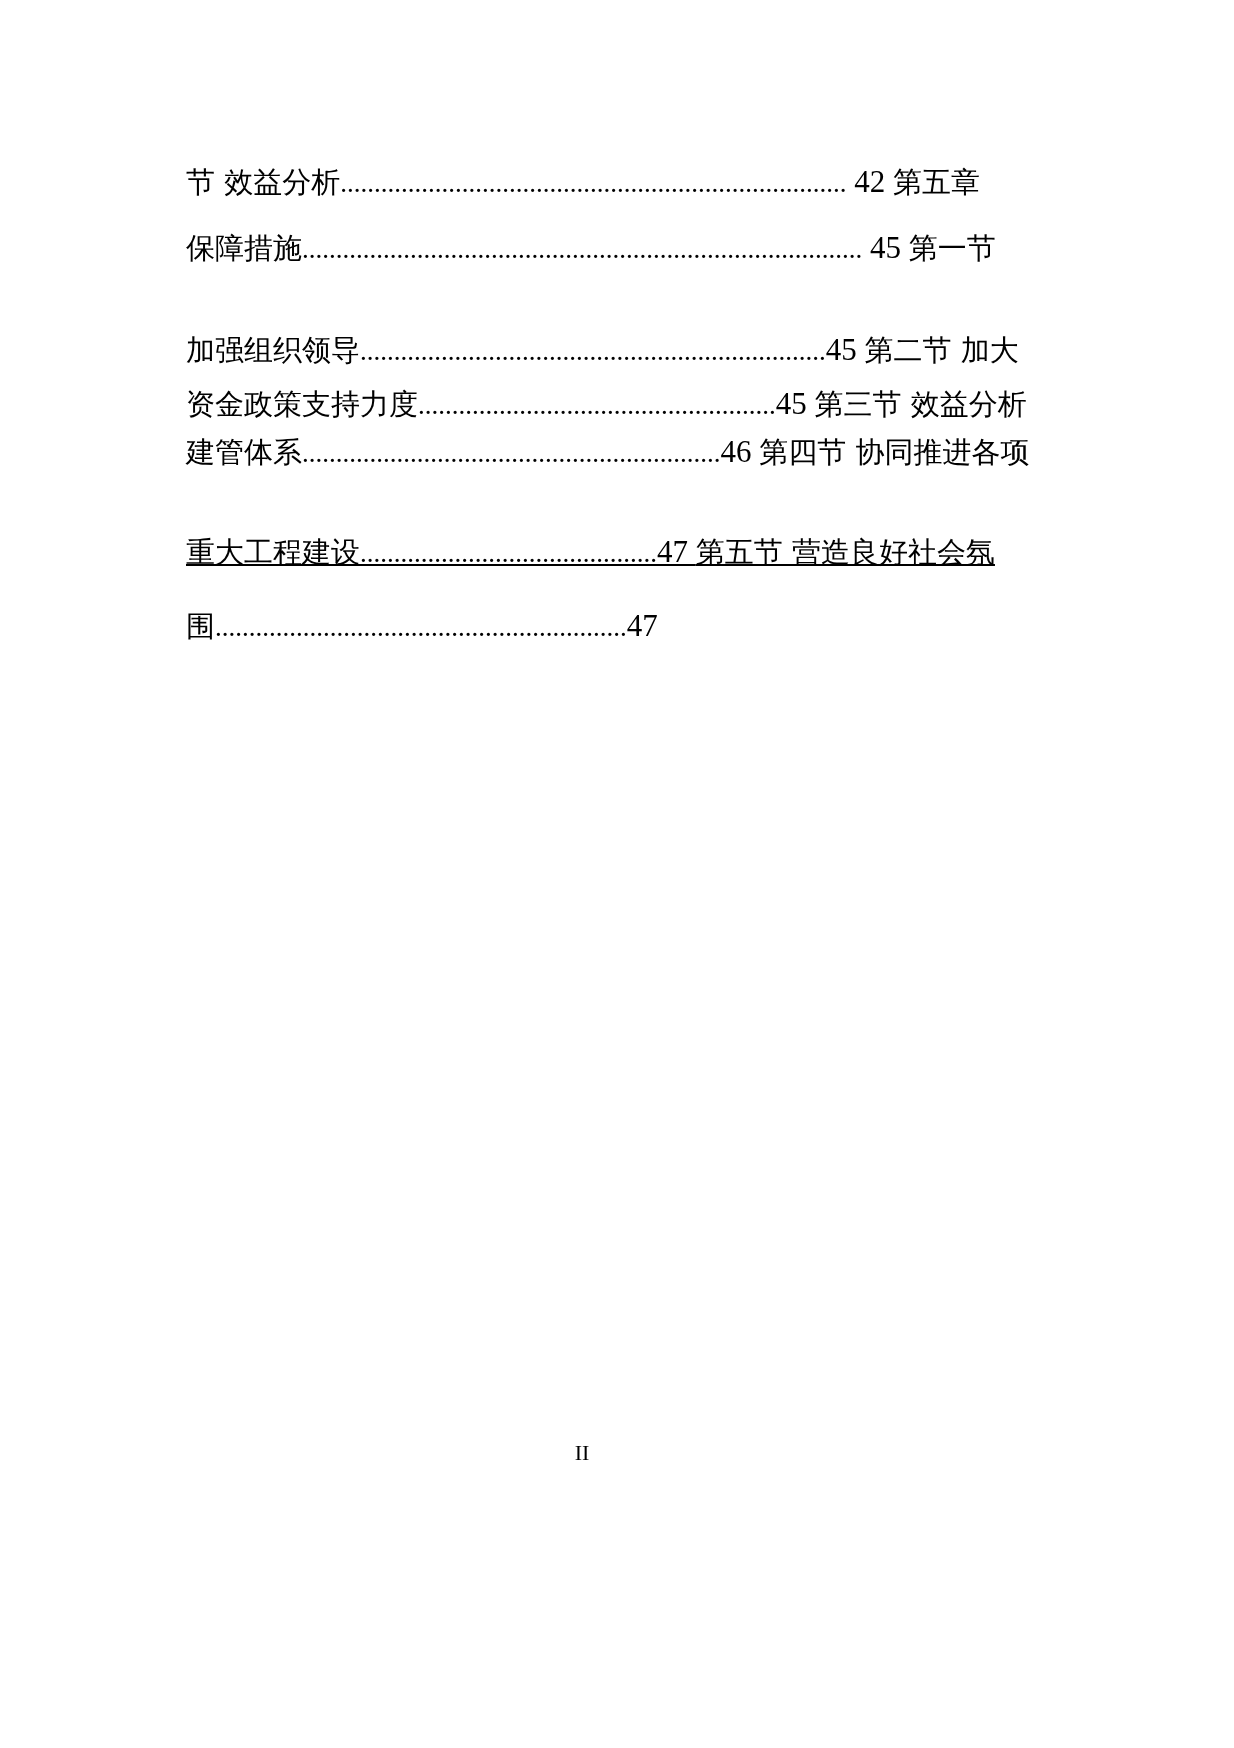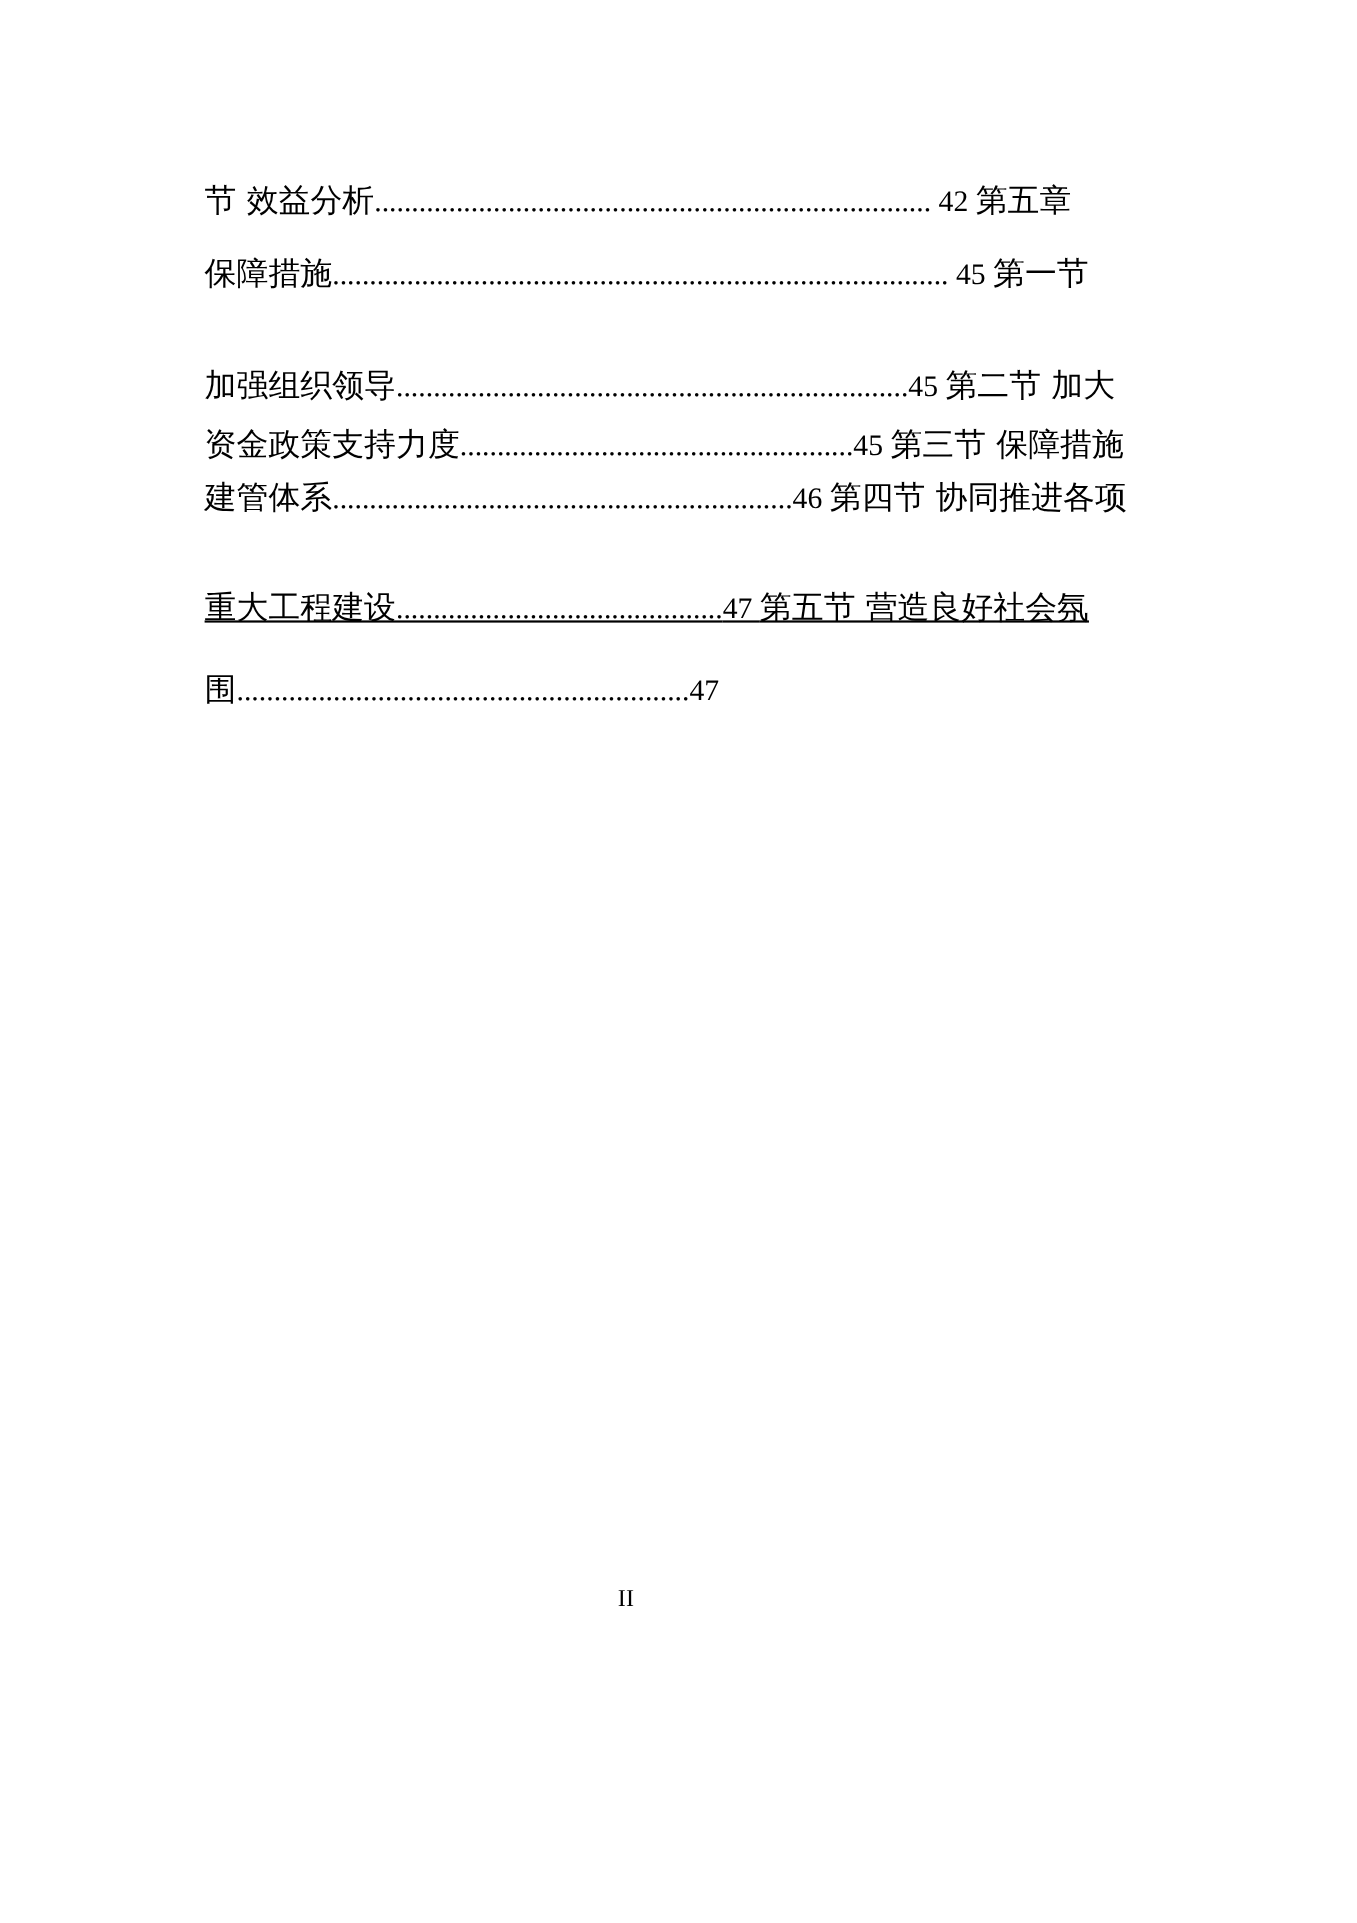--- a/index.html
+++ b/index.html
@@ -2,39 +2,39 @@
 <html><head>
   <meta charset="utf-8">
   <style>
     html, body { margin: 0; padding: 0; background: #ffffff; }
     body { width: 1234px; height: 1748px; position: relative; overflow: hidden;
            font-family: "DejaVu Sans", sans-serif; color: #000; }
     .toc-line { position: absolute; left: 186px; white-space: nowrap;
                 font-size: 29px; line-height: 40px; height: 40px; }
     .toc-line .cjk { font-family: "DejaVu Sans", sans-serif; text-align: right; }
     .toc-line .dots { font-family: "Liberation Serif", serif; font-size: 27px; letter-spacing: 0px; }
-    .toc-line .num { font-family: "Liberation Serif", serif; font-size: 27px; }
-    .page-number { position: absolute; left: 4px; width: 1130px; top: 1440px; text-align: center;
+    .toc-line .num { font-family: "Liberation Serif", serif; font-size: 31px; }
+    .page-number { position: absolute; left: 17px; width: 1130px; top: 1440px; text-align: center;
                    font-family: "Liberation Serif", serif; font-size: 22px; }
   </style>
 </head>
 <body>
 
 <div>
   <div class="toc-line" style="top:162px;">
     <span class="cjk">节 效益分析</span><span class="dots">...........................................................................</span><span class="num"> 42 </span><span class="cjk">第五章</span>
   </div>
   <div class="toc-line" style="top:228px;">
     <span class="cjk">保障措施</span><span class="dots">...................................................................................</span><span class="num"> 45 </span><span class="cjk">第一节</span>
   </div>
   <div class="toc-line" style="top:310px;margin-top:20px;">
     <span class="cjk">加强组织领导</span><span class="dots">.....................................................................</span><span class="num">45 </span><span class="cjk">第二节 加大</span>
   </div>
   <div class="toc-line" style="top:384px;">
-    <span class="cjk">资金政策支持力度</span><span class="dots">.....................................................</span><span class="num">45 </span><span class="cjk">第三节 保障措施</span>
+    <span class="cjk">资金政策支持力度</span><span class="dots">.....................................................</span><span class="num">45 </span><span class="cjk">第三节 效益分析</span>
   </div>
   <div class="toc-line" style="top:432px;">
     <span class="cjk">建管体系</span><span class="dots">..............................................................</span><span class="num">46 </span><span class="cjk">第四节 协同推进各项</span>
   </div>
   <div class="toc-line" style="top:532px;text-decoration:underline;">
     <span class="cjk">重大工程建设</span><span class="dots">............................................</span><span class="num">47 </span><span class="cjk">第五节 营造良好社会氛</span>
   </div>
   <div class="toc-line" style="top:606px;">
     <span class="cjk">围</span><span class="dots">.............................................................</span><span class="num">47</span><span class="cjk"></span>
   </div>

